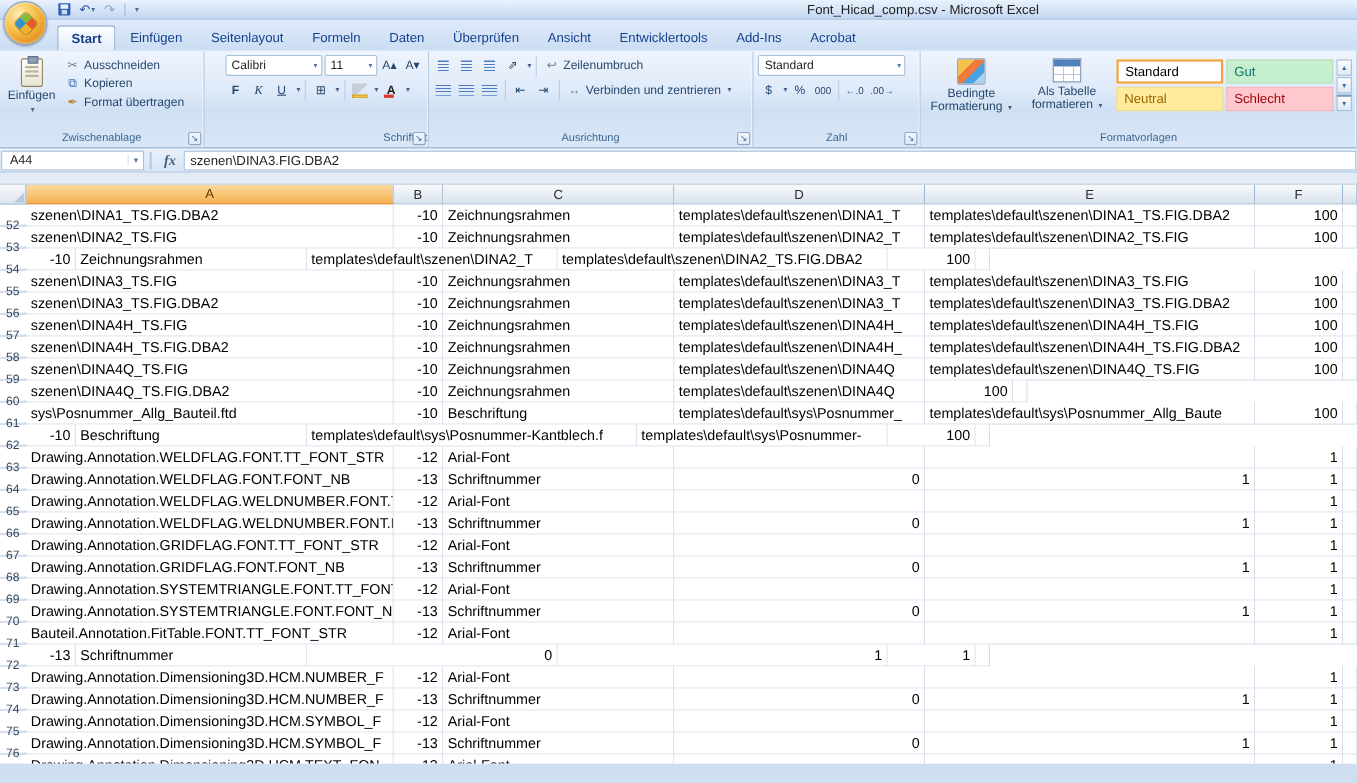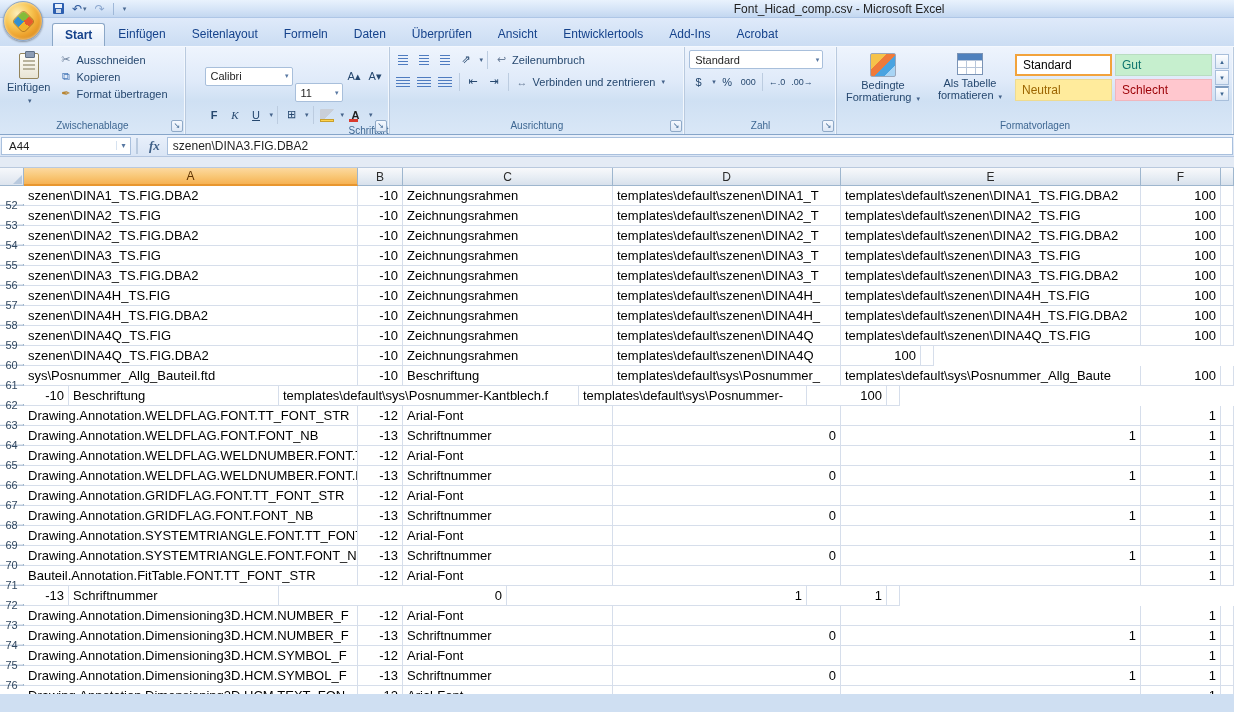--- a/index.html
+++ b/index.html
@@ -54,21 +54,21 @@
   .sicon.fp{color:#b78430;}
   .icon-paste{width:20px;height:26px;background:linear-gradient(#fffef8,#e8e4d4);border:1px solid #94855c;border-radius:2px;position:relative;}
   .icon-paste:before{content:"";position:absolute;top:-3px;left:5px;width:8px;height:5px;background:#8d9db5;border:1px solid #5f7087;border-radius:1px;}
   .icon-paste:after{content:"";position:absolute;top:6px;left:3px;width:12px;height:2px;background:#b9b39c;box-shadow:0 4px 0 #b9b39c,0 8px 0 #b9b39c;}
   .rowline{display:flex;align-items:center;gap:2px;}
   .col{flex-direction:column;align-items:stretch;gap:3px;}
   .combo{background:#fff;border:1px solid #a8bfdb;border-radius:2px;height:19px;display:flex;align-items:center;
     padding:0 3px 0 5px;font-size:11px;color:#1f1f1f;cursor:pointer;justify-content:space-between;}
   .combo .caret{color:#5878a2;}
   .font-name{width:88px;}
-  .font-size{width:48px;margin-top:33px;}
+  .font-size{width:48px;}
   .num-format{width:134px;}
   .tbtn{min-width:19px;height:19px;border-radius:2px;display:flex;align-items:center;justify-content:center;
     font-size:11px;color:#26486f;cursor:pointer;padding:0 2px;}
   .tbtn.b{font-weight:bold;}
   .tbtn.i{font-style:italic;font-family:"Liberation Serif",serif;}
   .tbtn.u{text-decoration:underline;}
   .acolor{position:relative;font-weight:bold;color:#1f1f1f;}
   .acolor .bar{position:absolute;left:3px;right:7px;bottom:2px;height:3px;background:#d83a2e;}
   .fill-icon{width:14px;height:12px;position:relative;background:linear-gradient(135deg,#c9cfd8 0 55%,transparent 55%);border-radius:1px;}
   .fill-icon .bar{position:absolute;left:0;right:0;bottom:-1px;height:3px;background:#ffd34d;border:1px solid #c9a02c;}
@@ -371,21 +371,20 @@
         <div class="cell cw-A">szenen\DINA2_TS.FIG</div>
         <div class="cell cw-B num">-10</div>
         <div class="cell cw-C">Zeichnungsrahmen</div>
         <div class="cell cw-D">templates\default\szenen\DINA2_T</div>
         <div class="cell cw-E">templates\default\szenen\DINA2_TS.FIG</div>
         <div class="cell cw-F num">100</div>
         <div class="cell cw-fill"></div>
       </div>
       <div class="grow">
         <div class="rowhdr">54</div>
-        <div class="cell cw-A">szenen\DINA2_TS.FIG.DBA2</div>
         <div class="cell cw-B num">-10</div>
         <div class="cell cw-C">Zeichnungsrahmen</div>
         <div class="cell cw-D">templates\default\szenen\DINA2_T</div>
         <div class="cell cw-E">templates\default\szenen\DINA2_TS.FIG.DBA2</div>
         <div class="cell cw-F num">100</div>
         <div class="cell cw-fill"></div>
       </div>
       <div class="grow">
         <div class="rowhdr">55</div>
         <div class="cell cw-A">szenen\DINA3_TS.FIG</div>

